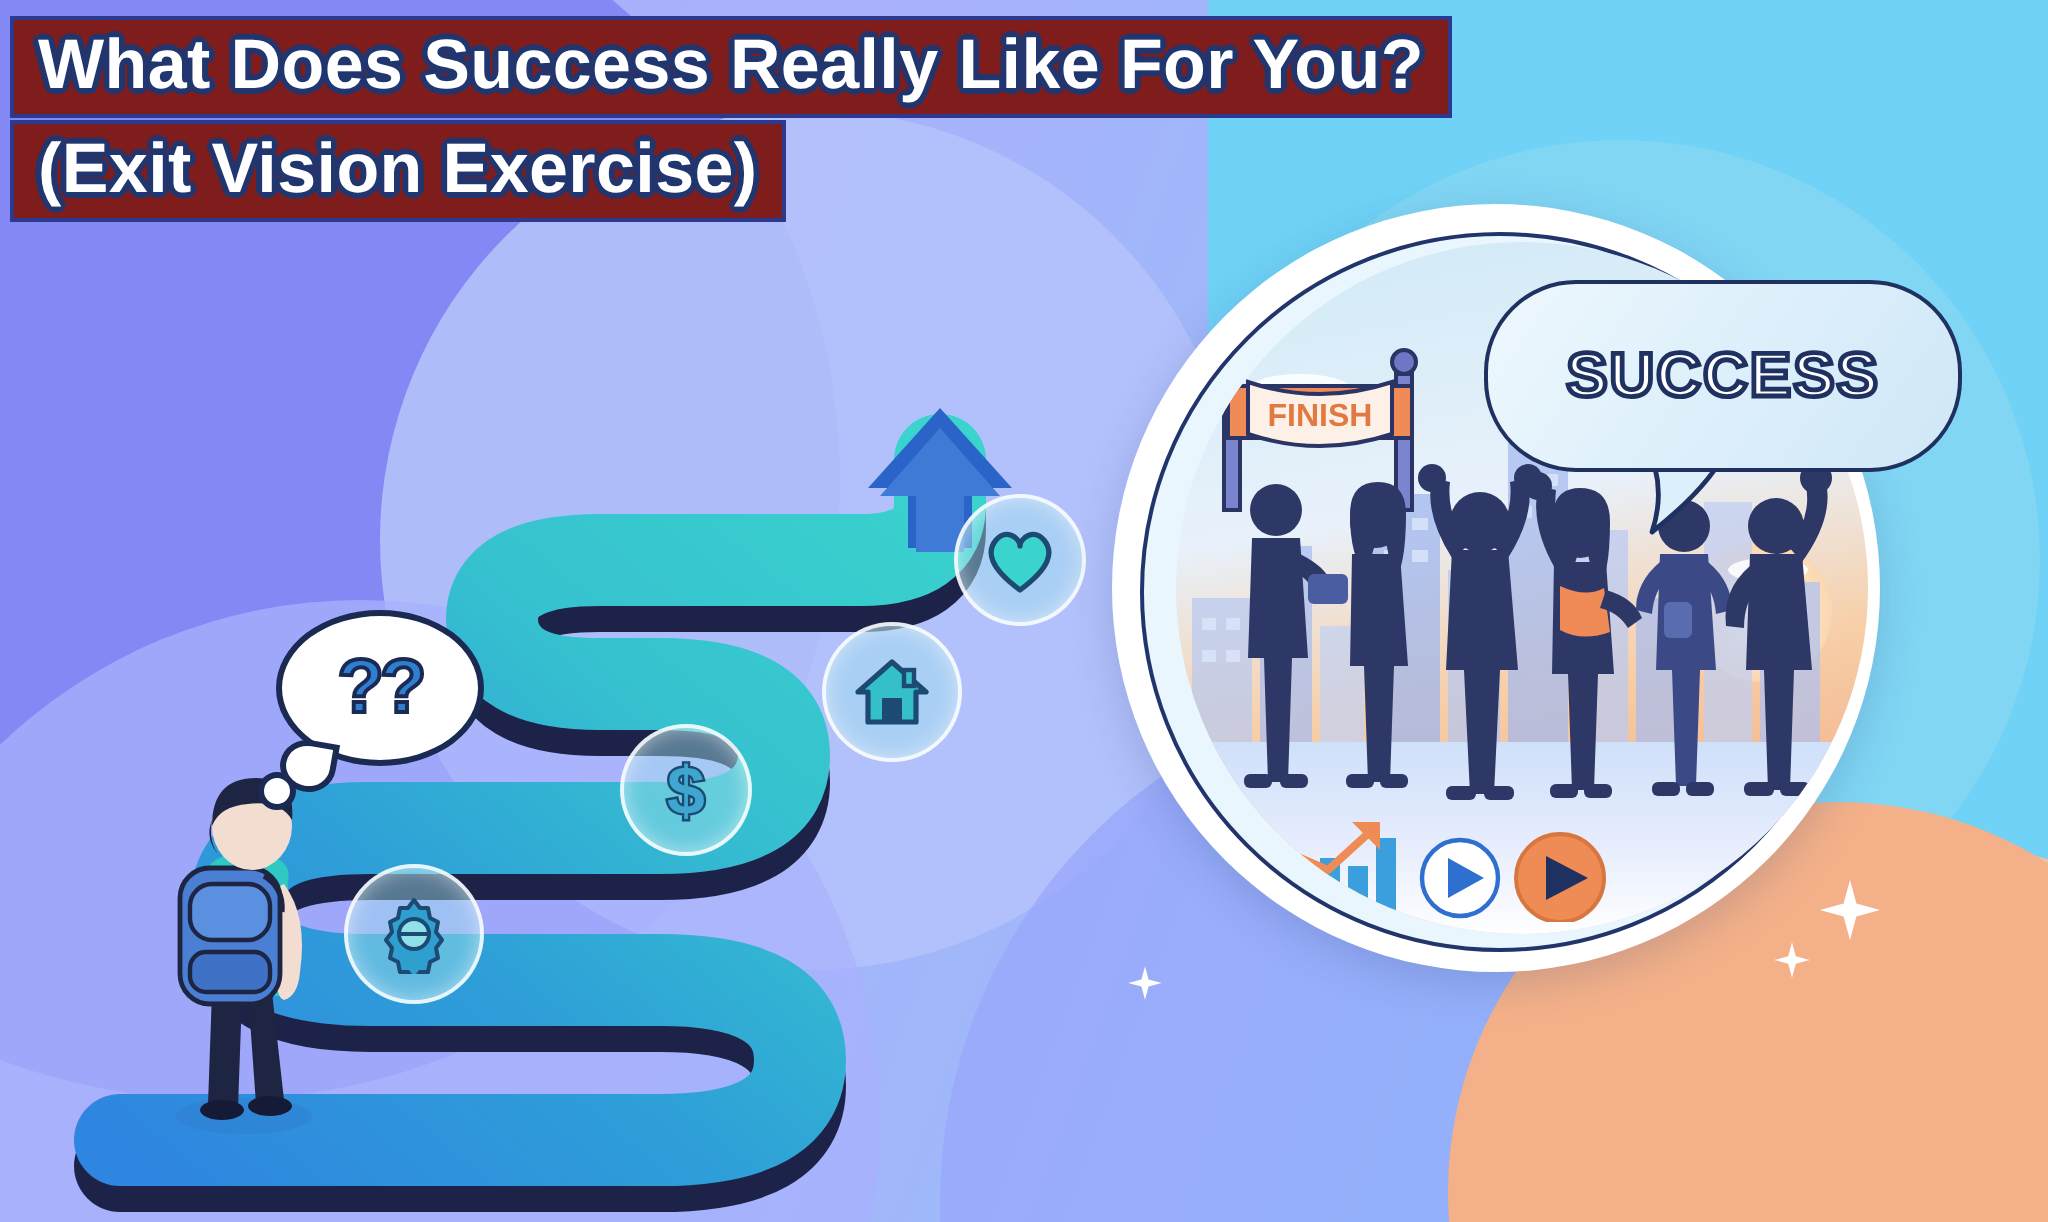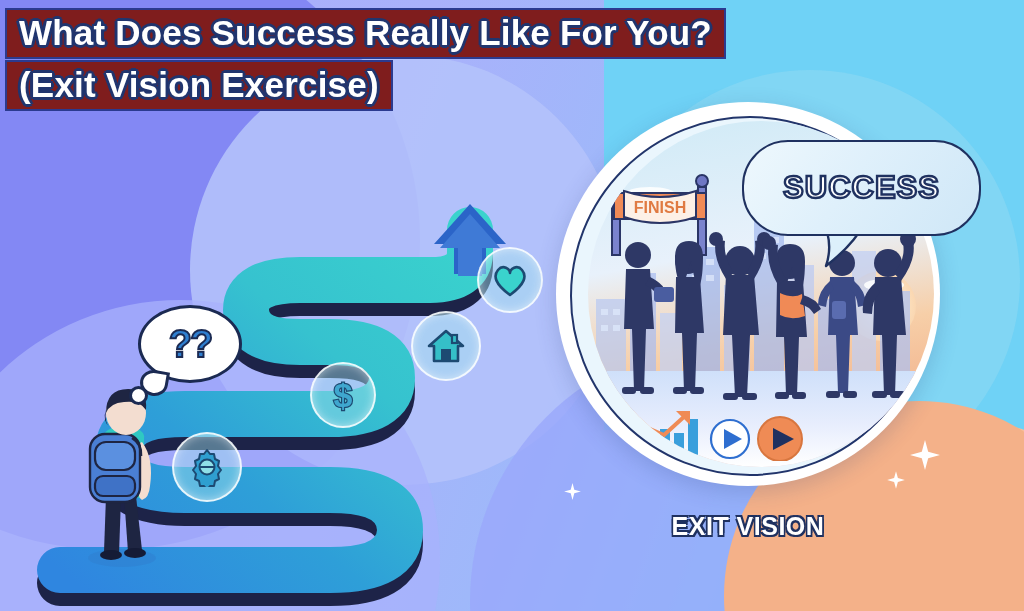--- a/index.html
+++ b/index.html
@@ -328,21 +328,20 @@
     </svg>
   </div>
 
   <svg class="abs speech-tail" viewBox="0 0 64 50">
     <path d="M4 2 Q28 10 46 6 Q36 26 8 48 Q16 24 4 2 Z" fill="#dcf0fb" stroke="#1f3160" stroke-width="2.4" stroke-linejoin="round"></path>
   </svg>
   <div class="abs speech">
     <span class="speech-txt">SUCCESS</span>
   </div>
 
-  <div class="abs caption">EXIT VISION</div>
 
   <div class="abs title-wrap">
     <div class="tbanner">What Does Success Really Like For You?</div>
     <div style="height:3px"></div>
     <div class="tbanner l2">(Exit Vision Exercise)</div>
   </div>
 
 </div>
 
 </body></html>

